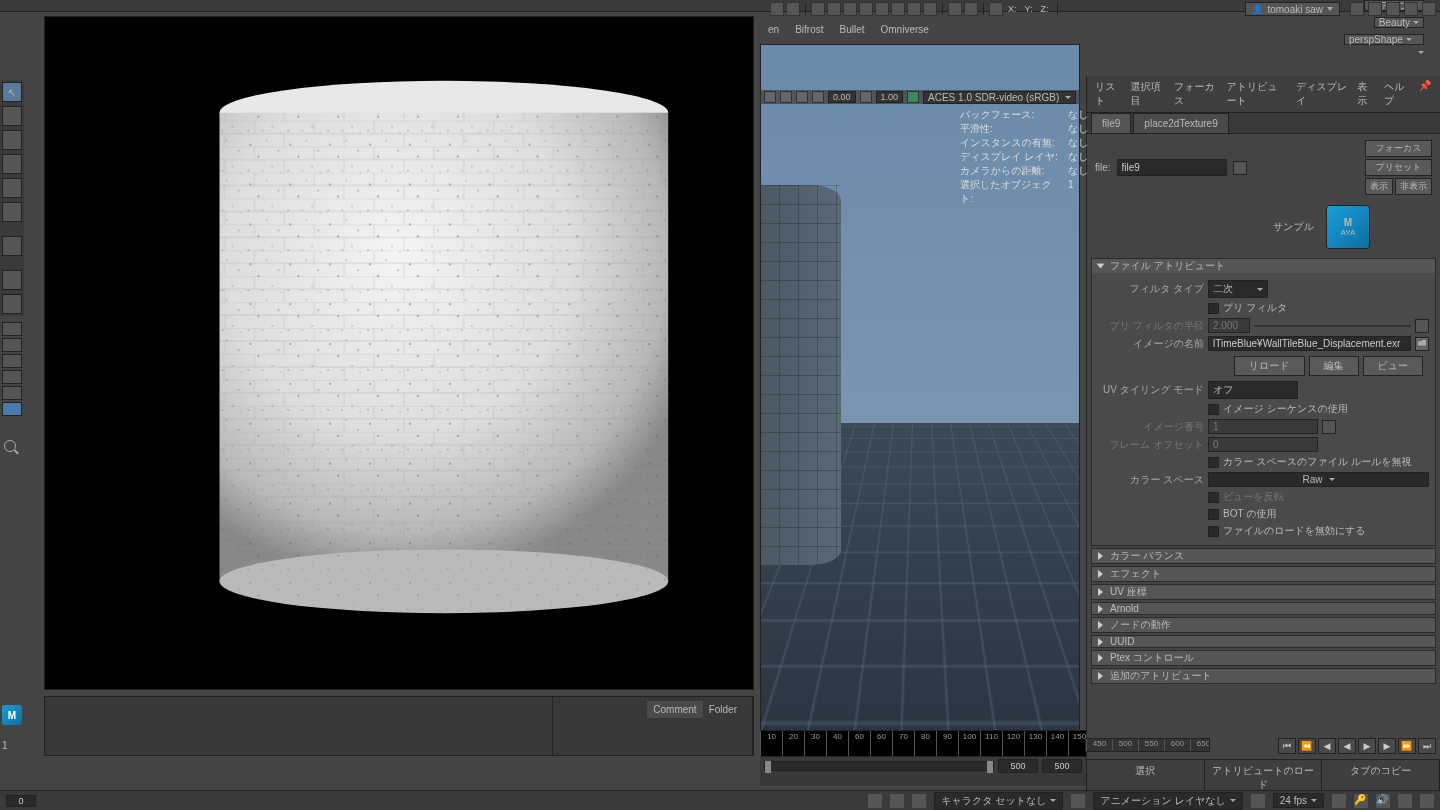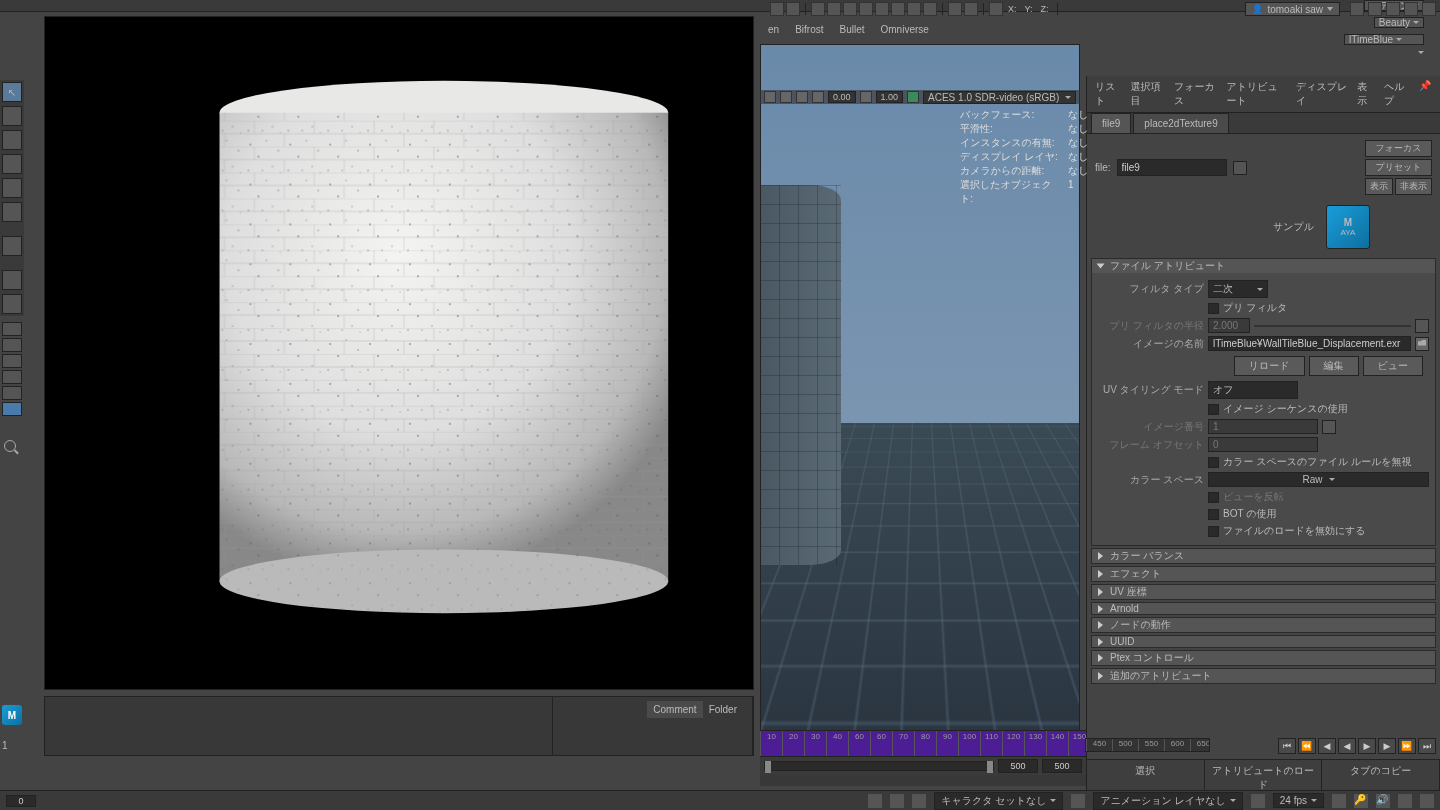--- a/index.html
+++ b/index.html
@@ -95,21 +95,21 @@
 .ae .frow .ic { width:14px; height:14px; background:#555; border:1px solid #222; }
 .ae .frow .ic.fold { background:#666; position:relative; }
 .ae .frow .ic.fold::before { content:""; position:absolute; inset:2px 2px 4px 2px; background:#aaa; clip-path:polygon(0 30%,40% 30%,50% 10%,100% 10%,100% 100%,0 100%); }
 .ae .btnrow { display:flex; gap:4px; justify-content:flex-end; padding:2px 6px; }
 .ae .btnrow .b { background:#5a5a5a; border:1px solid #222; padding:2px 14px; font-size:10px; cursor:pointer; }
 .ae .bottom { margin-top:auto; display:flex; border-top:1px solid #222; background:#3e3e3e; }
 .ae .bottom .b { flex:1; text-align:center; padding:4px; font-size:10px; border-right:1px solid #222; cursor:pointer; }
 
 
 .tl { position:absolute; left:760px; right:354px; bottom:24px; height:56px; background:#383838; border-top:1px solid #222; }
-.tl .ruler { height:26px; background:#4c1d95; position:relative; overflow:hidden; border-bottom:1px solid #222; }
+.tl .ruler { height:26px; background:#000000; position:relative; overflow:hidden; border-bottom:1px solid #222; }
 .tl .ruler .ticks { position:absolute; inset:0; display:flex; }
 .tl .ruler .tick { flex:none; width:22px; border-left:1px solid #555; font-size:8px; color:#999; padding-top:1px; text-align:center; }
 .tl .range { height:18px; display:flex; align-items:center; gap:4px; padding:0 4px; background:#3a3a3a; }
 .tl .range .bar { flex:1; height:10px; background:#2a2a2a; border:1px solid #222; position:relative; }
 .tl .range .bar .h { position:absolute; top:-1px; width:6px; height:12px; background:#888; }
 .tl .range input { width:40px; background:#2a2a2a; border:1px solid #222; color:#ccc; font-size:9px; text-align:center; padding:1px; }
 .playback { position:absolute; right:4px; bottom:56px; display:flex; gap:2px; z-index:4; }
 .playback .pb { width:18px; height:16px; background:#4a4a4a; border:1px solid #222; display:flex; align-items:center; justify-content:center; cursor:pointer; }
 .playback .pb span { font-size:9px; color:#ccc; }
 .status { position:absolute; left:0; right:0; bottom:0; height:20px; background:#3a3a3a; border-top:1px solid #222; display:flex; align-items:center; padding:0 6px; gap:8px; font-size:10px; }
@@ -126,21 +126,21 @@
 <div class="topbar">
   <div class="dd">
       <span>モデリン</span>
       <span class="arrow"></span>
     </div>
   <div class="dd">
       <span>Beauty</span>
       <span class="arrow"></span>
     </div>
   <div class="dd" style="min-width:80px">
-      <span>lTimeBlue</span>
+      <span>perspShape</span>
       <span class="arrow"></span>
     </div>
   <span class="arrow"></span>
   <span class="ico"></span>
   <span class="ico"></span>
   <span class="ico"></span>
   <span class="val">1:1</span>
   <span class="sep"></span>
   <span class="ico" style="background:#3a7aaa"></span>
   <span class="ico"></span>

